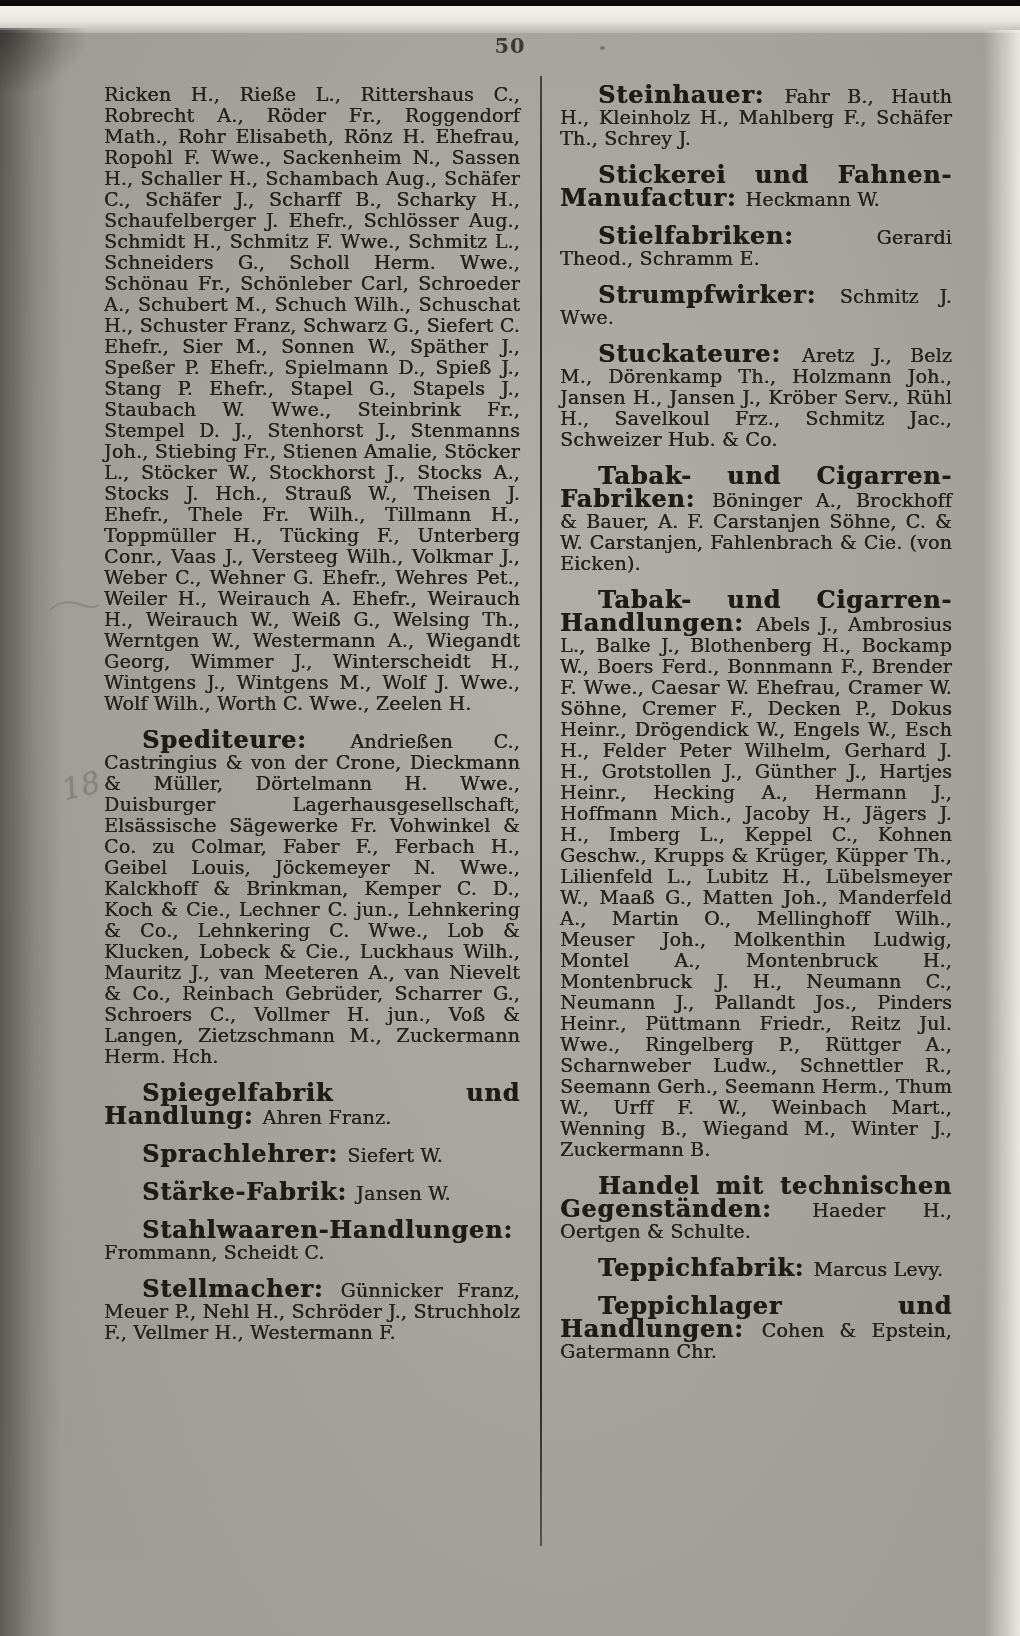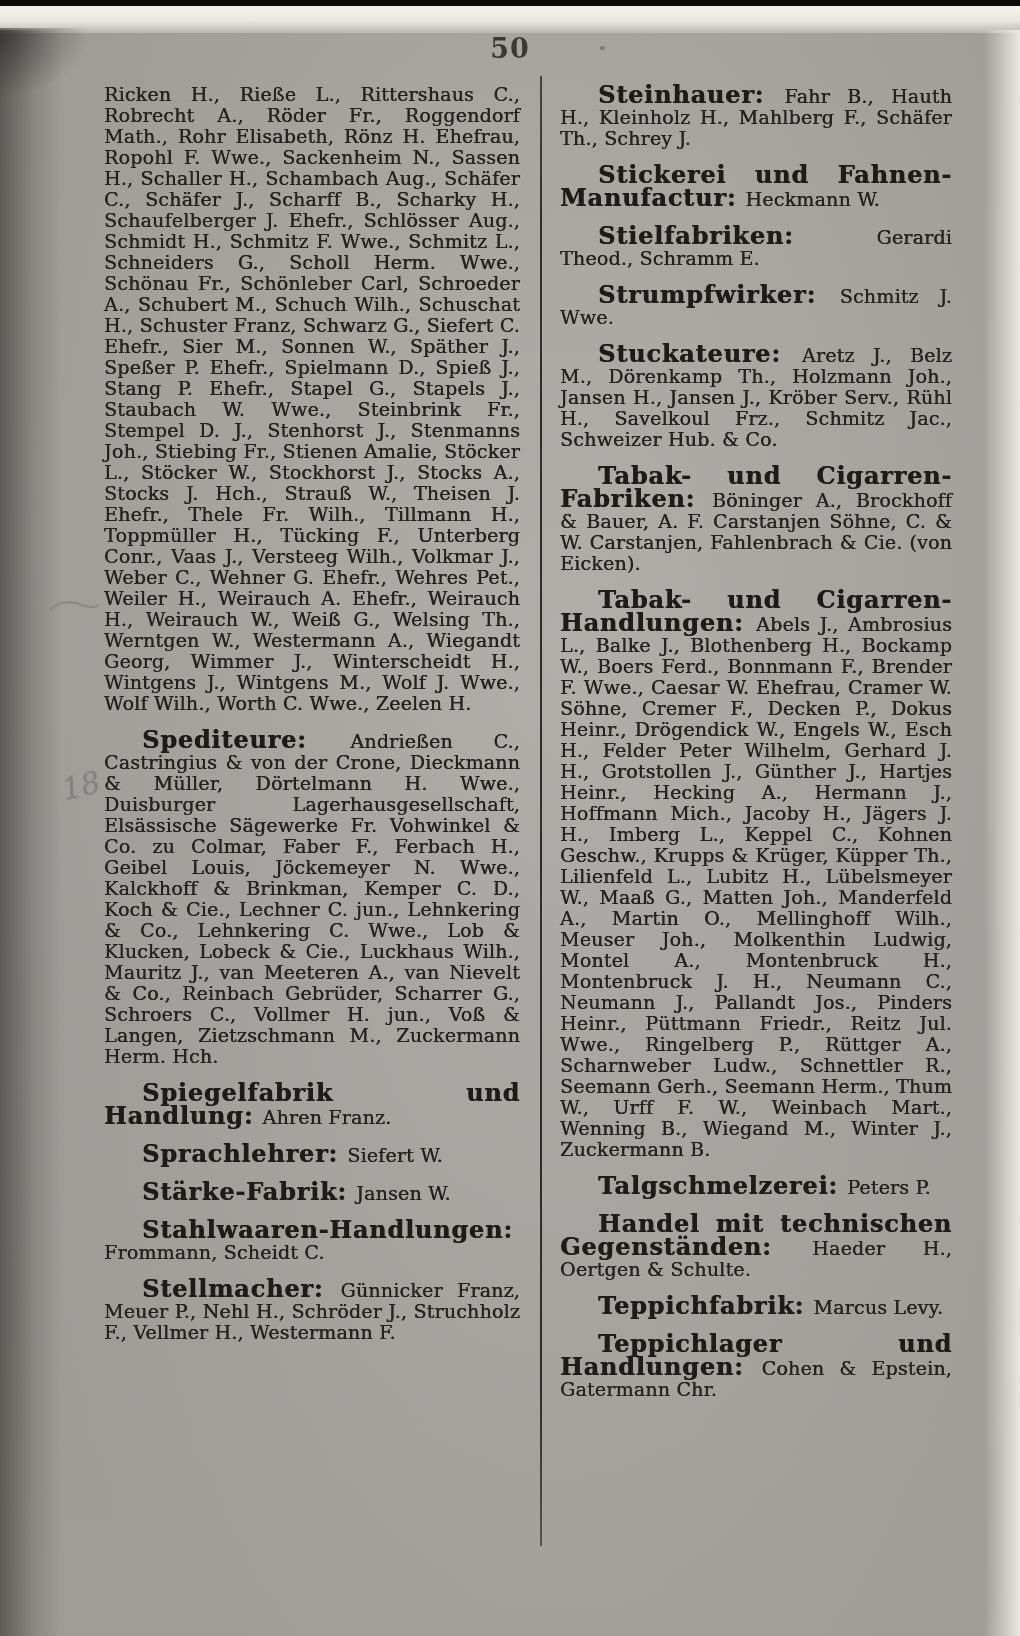--- a/index.html
+++ b/index.html
@@ -17,21 +17,21 @@
     background:linear-gradient(180deg,#f4f2ec 0%,#e9e7e0 55%,#b9b7b1 100%);}
   .edge-left{position:absolute;top:30px;left:0;bottom:0;width:62px;
     background:linear-gradient(90deg,rgba(40,38,34,0.55),rgba(40,38,34,0.18) 55%,rgba(40,38,34,0) 100%);}
   .edge-right{position:absolute;top:30px;right:0;bottom:0;width:36px;
     background:linear-gradient(270deg,rgba(245,244,238,0.85),rgba(245,244,238,0) 100%);}
   .edge-corner{position:absolute;top:28px;left:0;width:90px;height:70px;
     background:radial-gradient(ellipse at 0% 0%,rgba(20,19,16,0.5),rgba(20,19,16,0) 70%);}
 
   .pageno{
     position:absolute;top:33px;left:470px;width:80px;text-align:center;
-    font-size:27px;letter-spacing:1px;color:#3a3933;font-weight:bold;
+    font-size:21px;letter-spacing:1px;color:#3a3933;font-weight:bold;
   }
   .speck{position:absolute;top:46px;left:600px;width:5px;height:4px;border-radius:50%;
     background:#6f6d66;opacity:.8;}
 
   .rule-v{position:absolute;left:540px;top:76px;width:2px;height:1470px;
     background:linear-gradient(180deg,#45443e,#2e2d29 10%,#2e2d29 90%,#55534c);}
 
   .col{position:absolute;top:80px;}
   .col-left{left:100px;width:424px;}
   .col-right{left:556px;width:400px;}
@@ -107,21 +107,20 @@
     <p class="sec"><b class="h">Stielfabriken:</b><span>Gerardi Theod., Schramm E.</span></p>
 
     <p class="sec"><b class="h">Strumpfwirker:</b><span>Schmitz J. Wwe.</span></p>
 
     <p class="sec"><b class="h">Stuckateure:</b><span>Aretz J., Belz M., Dörenkamp Th., Holzmann Joh., Jansen H., Jansen J., Kröber Serv., Rühl H., Savelkoul Frz., Schmitz Jac., Schweizer Hub. &amp; Co.</span></p>
 
     <p class="sec"><b class="h">Tabak- und Cigarren-Fabriken:</b><span>Böninger A., Brockhoff &amp; Bauer, A. F. Carstanjen Söhne, C. &amp; W. Carstanjen, Fahlenbrach &amp; Cie. (von Eicken).</span></p>
 
     <p class="sec"><b class="h">Tabak- und Cigarren-Handlungen:</b><span>Abels J., Ambrosius L., Balke J., Blothenberg H., Bockamp W., Boers Ferd., Bonnmann F., Brender F. Wwe., Caesar W. Ehefrau, Cramer W. Söhne, Cremer F., Decken P., Dokus Heinr., Drögendick W., Engels W., Esch H., Felder Peter Wilhelm, Gerhard J. H., Grotstollen J., Günther J., Hartjes Heinr., Hecking A., Hermann J., Hoffmann Mich., Jacoby H., Jägers J. H., Imberg L., Keppel C., Kohnen Geschw., Krupps &amp; Krüger, Küpper Th., Lilienfeld L., Lubitz H., Lübelsmeyer W., Maaß G., Matten Joh., Manderfeld A., Martin O., Mellinghoff Wilh., Meuser Joh., Molkenthin Ludwig, Montel A., Montenbruck H., Montenbruck J. H., Neumann C., Neumann J., Pallandt Jos., Pinders Heinr., Püttmann Friedr., Reitz Jul. Wwe., Ringelberg P., Rüttger A., Scharnweber Ludw., Schnettler R., Seemann Gerh., Seemann Herm., Thum W., Urff F. W., Weinbach Mart., Wenning B., Wiegand M., Winter J., Zuckermann B.</span></p>
 
-    <p class="sec"><b class="h">Talgschmelzerei:</b><span>Peters P.</span></p>
 
 
     <p class="sec"><b class="h">Handel mit technischen Gegenständen:</b><span>Haeder H., Oertgen &amp; Schulte.</span></p>
 
     <p class="sec"><b class="h">Teppichfabrik:</b><span>Marcus Levy.</span></p>
 
     <p class="sec"><b class="h">Teppichlager und Handlungen:</b><span>Cohen &amp; Epstein, Gatermann Chr.</span></p>
   </div>
 
 </div>

